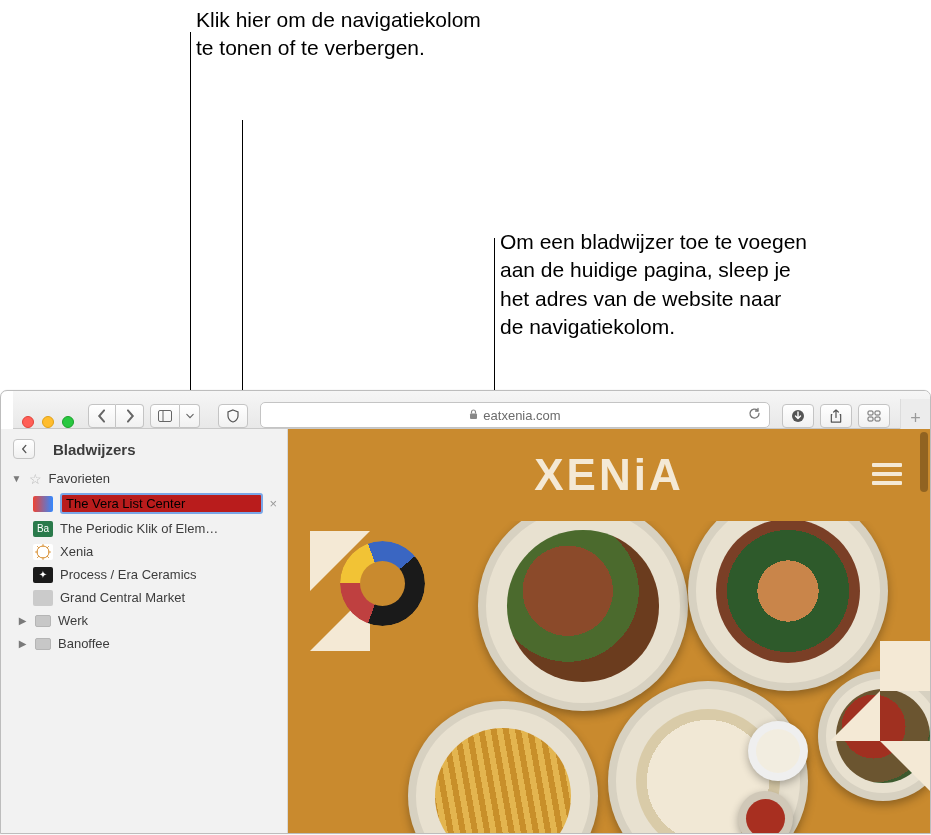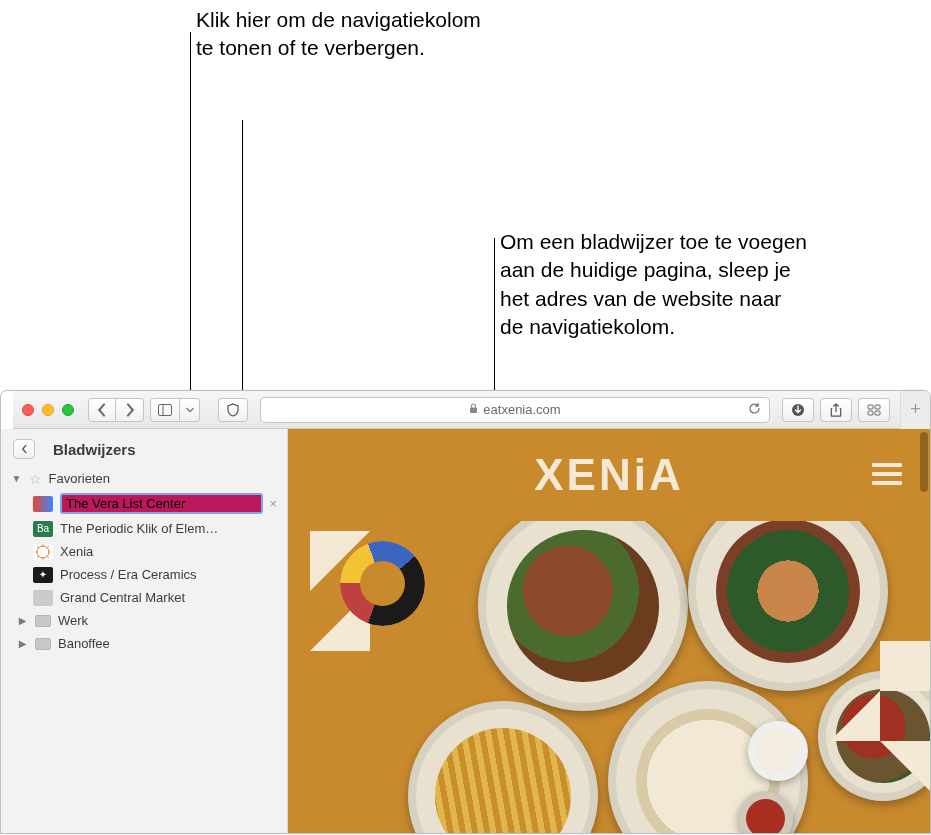--- a/index.html
+++ b/index.html
@@ -36,21 +36,21 @@
     border-radius: 7px 7px 0 0;
     overflow: hidden;
     background: #fff;
     box-shadow: 0 0 0 0.5px rgba(0,0,0,0.05);
   }
   .titlebar {
     height: 38px;
     background: linear-gradient(#f6f6f6,#e8e8e8);
     border-bottom: 1px solid #c9c9c9;
     display: flex;
-    align-items: center;
+    align-items: flex-end;
     padding: 0 9px;
     gap: 6px;
     margin-left: 12px;
   }
   .traffic { display:flex; gap:8px; margin-right:8px;}
   .tl { width:12px; height:12px; border-radius:50%; }
   .tl.red{background:#ff5f57;border:0.5px solid #e14238;}
   .tl.yellow{background:#ffbd2e;border:0.5px solid #e1a116;}
   .tl.green{background:#28c840;border:0.5px solid #1ba12b;}
   .tb-btn {
@@ -117,21 +117,21 @@
   .fav-icon{width:20px;height:16px;border-radius:2px;display:flex;align-items:center;justify-content:center;font-size:10px;flex-shrink:0;}
   .fav-star{color:#b6b6b6;font-size:14px;}
   .folder-ico{width:16px;height:12px;border-radius:2px;background:#c7c7c7;border:0.5px solid #b5b5b5;flex-shrink:0;}
   .sb-label{
     white-space:nowrap; overflow:hidden; text-overflow:ellipsis; flex:1;
   }
   .editing-wrap{
     display:flex;align-items:center;gap:6px;flex:1;
   }
   .editing{
-    flex:1; background:#be185d; border:2px solid #7aa7e8;
+    flex:1; background:#b91c1c; border:2px solid #7aa7e8;
     border-radius:3px; padding:1px 4px;
     font-size:13px; color:#000;
   }
   .editing-x{color:#9a9a9a;font-size:13px;}
   .ico-gradient{background:linear-gradient(90deg,#e43,#38f);}
   .ico-green{background:#2a7a4b;color:#fff;}
   .ico-orange{background:#fff;}
   .ico-black{background:#1a1a1a;color:#fff;}
   .ico-grey{background:#cbcbcb;}
   .ico-white{background:#fff;color:#5a5a5a;border:0.5px solid #d8d8d8;font-size:9px;}

